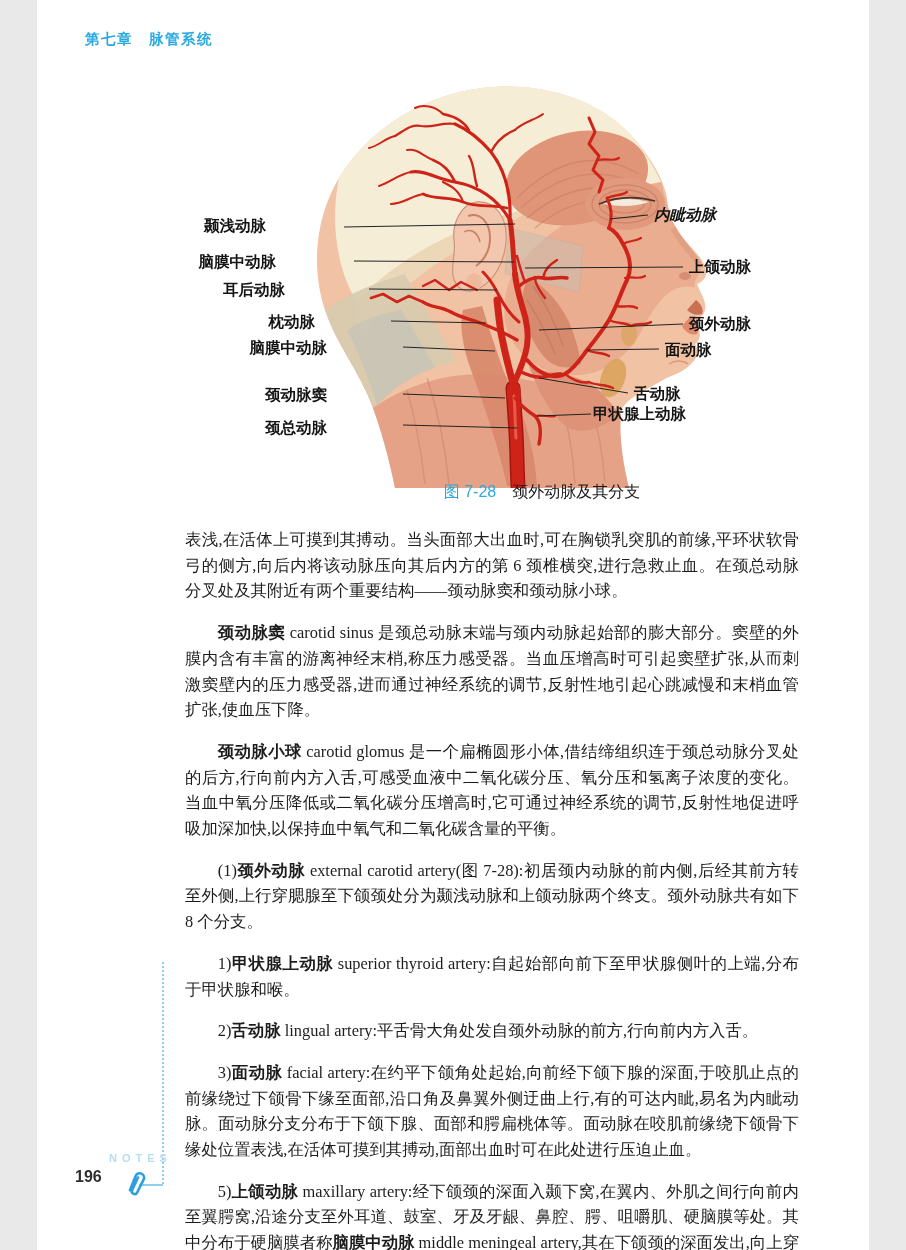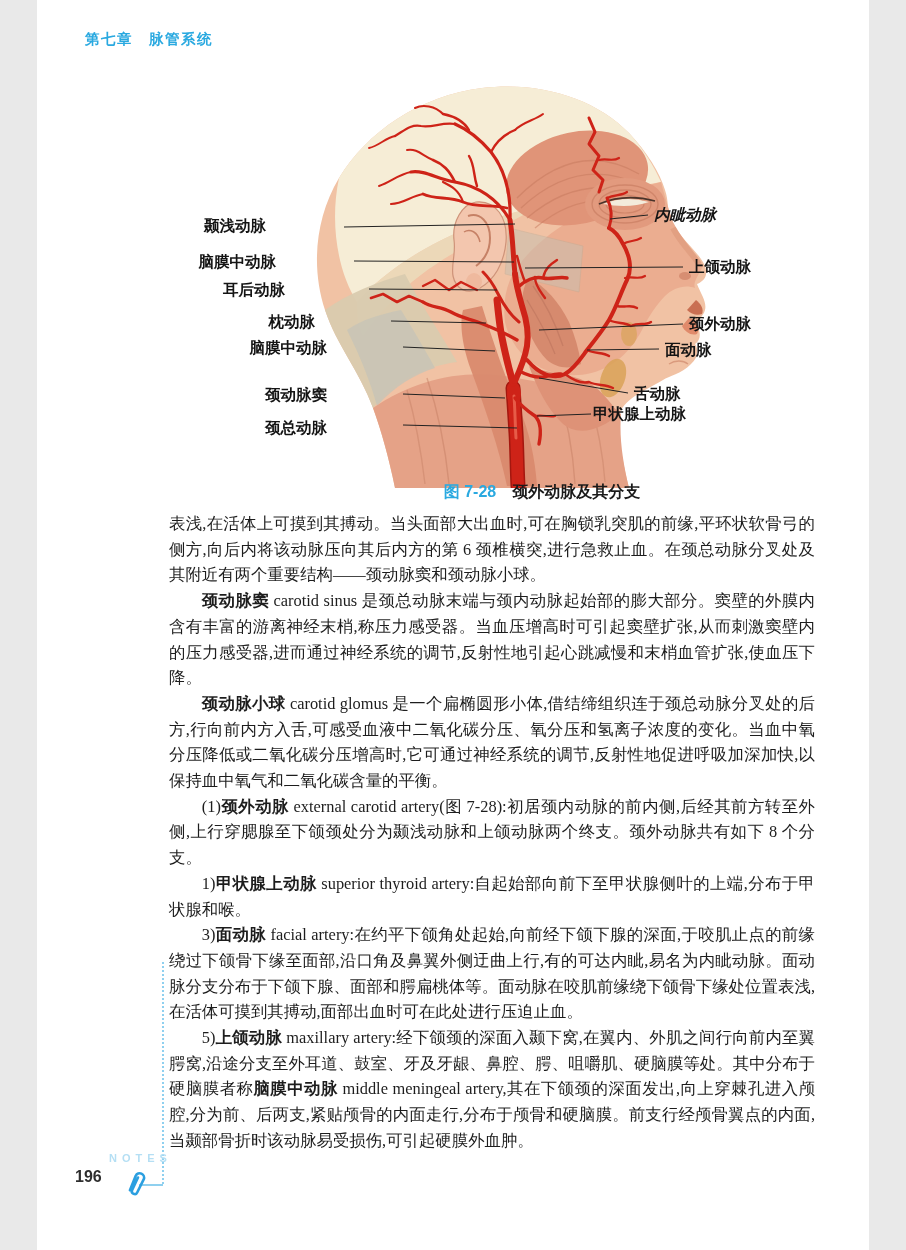--- a/index.html
+++ b/index.html
@@ -5,25 +5,25 @@
   html,body{margin:0;padding:0;background:#e9e9e9;}
   .page{position:relative;width:832px;height:1250px;background:#ffffff;margin:0 auto;
         font-family:"Liberation Serif",serif;color:#1d1d1d;overflow:hidden;}
   .chapter-header{position:absolute;left:48px;top:30px;font-family:"Liberation Sans",sans-serif;
         font-weight:bold;font-size:14.5px;color:#2aa9e0;letter-spacing:1.5px;}
   .fig{position:absolute;left:240px;top:78px;width:530px;height:410px;}
   .fig svg{position:absolute;left:0;top:0;}
   .fig-label{position:absolute;font-size:15.5px;font-weight:600;color:#141414;white-space:nowrap;
         font-family:"Liberation Serif",serif;line-height:1.1;}
   .fig-caption{position:absolute;left:240px;top:482px;width:530px;text-align:center;
-        font-family:"Liberation Sans",sans-serif;font-weight:bold;font-size:16px;color:#1a1a1a;}
+        font-family:"Liberation Sans",sans-serif;font-weight:normal;font-size:16px;color:#1a1a1a;}
   .fig-caption .num{color:#2aa9e0;margin-right:16px;}
   .body-text{position:absolute;left:132px;top:511px;width:646px;font-size:16.4px;
         line-height:25.7px;text-align:justify;text-justify:inter-ideograph;}
-  .para{margin:0;}
+  .para{margin:16px;}
   .para.indent{text-indent:2em;}
   .term{font-family:"Liberation Sans",sans-serif;font-weight:bold;}
   .latin{font-family:"Liberation Serif",serif;}
   .notes-label{position:absolute;left:72px;top:1152px;font-family:"Liberation Sans",sans-serif;
         font-size:11px;font-weight:bold;color:#b5dff4;letter-spacing:5px;}
   .page-num{position:absolute;left:38px;top:1168px;font-family:"Liberation Sans",sans-serif;
         font-size:16px;font-weight:bold;color:#2e2e2e;}
   .dotted-v{position:absolute;left:125px;top:962px;height:222px;width:0;border-left:2px dotted #8fd0ef;}
   .line-h{position:absolute;left:102px;top:1184px;width:24px;height:2px;background:#8fd0ef;}
   .clip{position:absolute;left:82px;top:1166px;width:34px;height:34px;}
@@ -200,20 +200,21 @@
   <div class="fig-caption">
     <span class="num">图 7-28</span><span>颈外动脉及其分支</span>
   </div>
 
   <div class="body-text" id="paragraphs">
       <p class="para"><span>表浅,在活体上可摸到其搏动。当头面部大出血时,可在胸锁乳突肌的前缘,平环状软骨弓的侧方,向后内将该动脉压向其后内方的第 6 颈椎横突,进行急救止血。在颈总动脉分叉处及其附近有两个重要结构——颈动脉窦和颈动脉小球。</span></p>
       <p class="para indent"><span class="term">颈动脉窦</span><span class="latin"> carotid sinus </span><span>是颈总动脉末端与颈内动脉起始部的膨大部分。窦壁的外膜内含有丰富的游离神经末梢,称压力感受器。当血压增高时可引起窦壁扩张,从而刺激窦壁内的压力感受器,进而通过神经系统的调节,反射性地引起心跳减慢和末梢血管扩张,使血压下降。</span></p>
       <p class="para indent"><span class="term">颈动脉小球</span><span class="latin"> carotid glomus </span><span>是一个扁椭圆形小体,借结缔组织连于颈总动脉分叉处的后方,行向前内方入舌,可感受血液中二氧化碳分压、氧分压和氢离子浓度的变化。当血中氧分压降低或二氧化碳分压增高时,它可通过神经系统的调节,反射性地促进呼吸加深加快,以保持血中氧气和二氧化碳含量的平衡。</span></p>
       <p class="para indent"><span>(1)</span><span class="term">颈外动脉</span><span class="latin"> external carotid artery</span><span>(图 7-28):初居颈内动脉的前内侧,后经其前方转至外侧,上行穿腮腺至下颌颈处分为颞浅动脉和上颌动脉两个终支。颈外动脉共有如下 8 个分支。</span></p>
       <p class="para indent"><span>1)</span><span class="term">甲状腺上动脉</span><span class="latin"> superior thyroid artery</span><span>:自起始部向前下至甲状腺侧叶的上端,分布于甲状腺和喉。</span></p>
+      <p class="para indent"><span>2)</span><span class="term">舌动脉</span><span class="latin"> lingual artery</span><span>:平舌骨大角处发自颈外动脉的前方,行向前内方入舌。</span></p>
       <p class="para indent"><span>3)</span><span class="term">面动脉</span><span class="latin"> facial artery</span><span>:在约平下颌角处起始,向前经下颌下腺的深面,于咬肌止点的前缘绕过下颌骨下缘至面部,沿口角及鼻翼外侧迂曲上行,有的可达内眦,易名为内眦动脉。面动脉分支分布于下颌下腺、面部和腭扁桃体等。面动脉在咬肌前缘绕下颌骨下缘处位置表浅,在活体可摸到其搏动,面部出血时可在此处进行压迫止血。</span></p>
       <p class="para indent"><span>5)</span><span class="term">上颌动脉</span><span class="latin"> maxillary artery</span><span>:经下颌颈的深面入颞下窝,在翼内、外肌之间行向前内至翼腭窝,沿途分支至外耳道、鼓室、牙及牙龈、鼻腔、腭、咀嚼肌、硬脑膜等处。其中分布于硬脑膜者称</span><span class="term">脑膜中动脉</span><span class="latin"> middle meningeal artery</span><span>,其在下颌颈的深面发出,向上穿棘孔进入颅腔,分为前、后两支,紧贴颅骨的内面走行,分布于颅骨和硬脑膜。前支行经颅骨翼点的内面,当颞部骨折时该动脉易受损伤,可引起硬膜外血肿。</span></p>
     </div>
 
   <div class="dotted-v"></div>
   <div class="line-h"></div>
   <div class="notes-label">NOTES</div>
   <div class="page-num">196</div>
   <svg class="clip" viewBox="0 0 34 34">
     <g transform="rotate(-18 17 17)">

